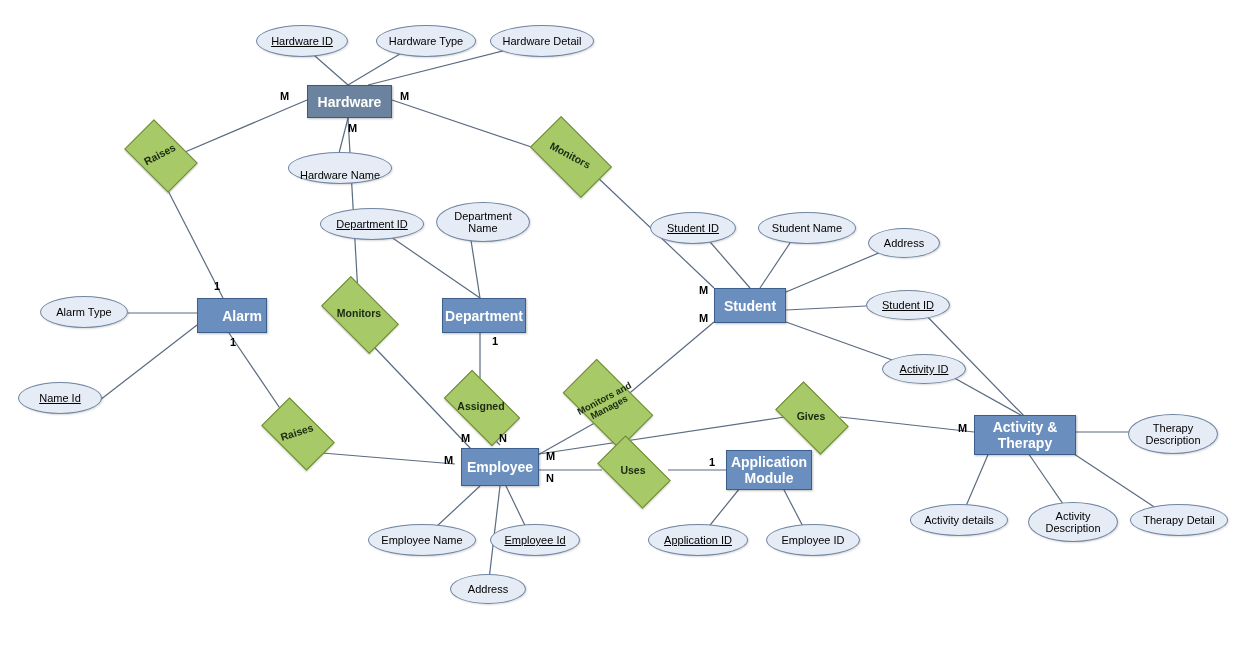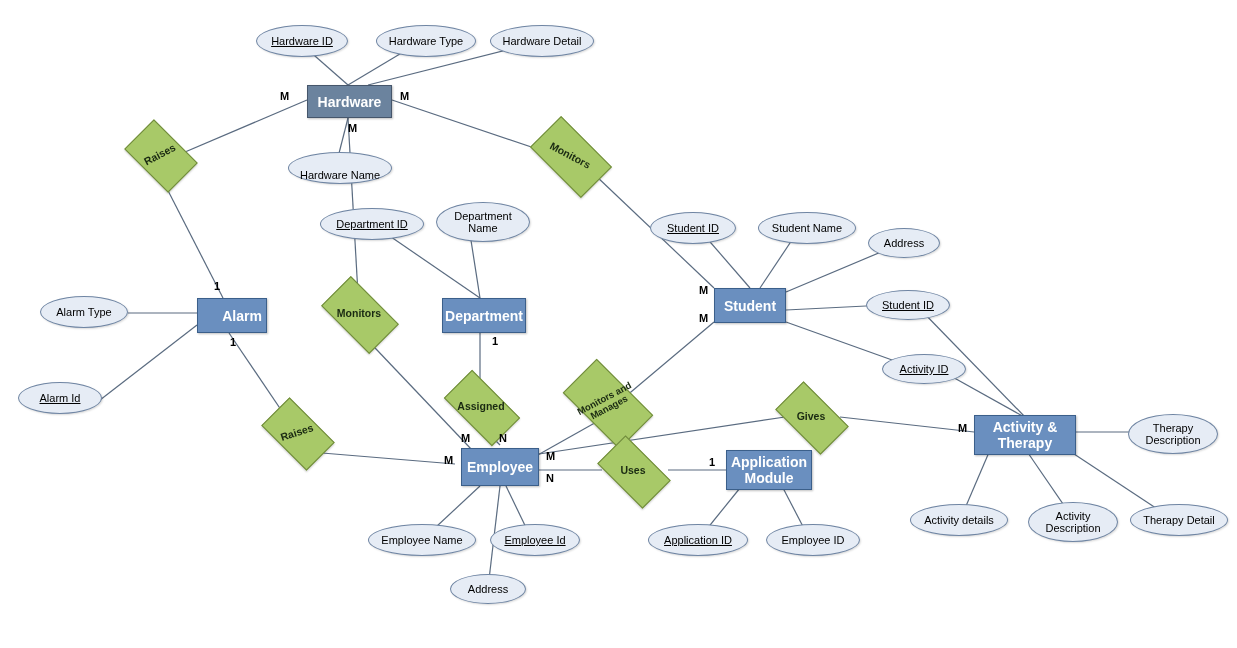--- a/index.html
+++ b/index.html
@@ -195,21 +195,21 @@
       <span>Hardware Detail</span>
     </div>
 <div class="attr z2" style="left:288px; top:152px; width:104px; height:32px;align-items:flex-end;">
       <span>Hardware Name</span>
     </div>
 
 <div class="attr z2" style="left:40px; top:296px; width:88px; height:32px;">
       <span>Alarm Type</span>
     </div>
 <div class="attr key z2" style="left:18px; top:382px; width:84px; height:32px;">
-      <span>Alarm Id</span>
+      <span>Name Id</span>
     </div>
 
 <div class="attr key z2" style="left:320px; top:208px; width:104px; height:32px;">
       <span>Department ID</span>
     </div>
 <div class="attr z2" style="left:436px; top:202px; width:94px; height:40px; white-space:pre-line;"><span>Department
 Name</span></div>
 
 <div class="attr key z2" style="left:650px; top:212px; width:86px; height:32px;">
       <span>Student ID</span>

